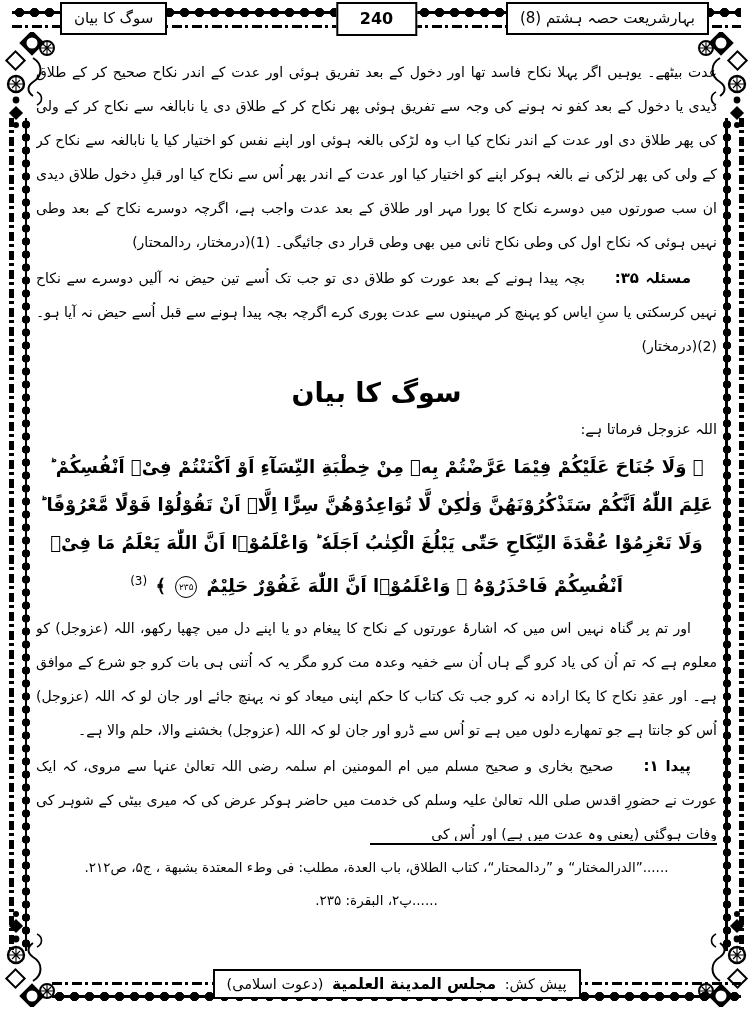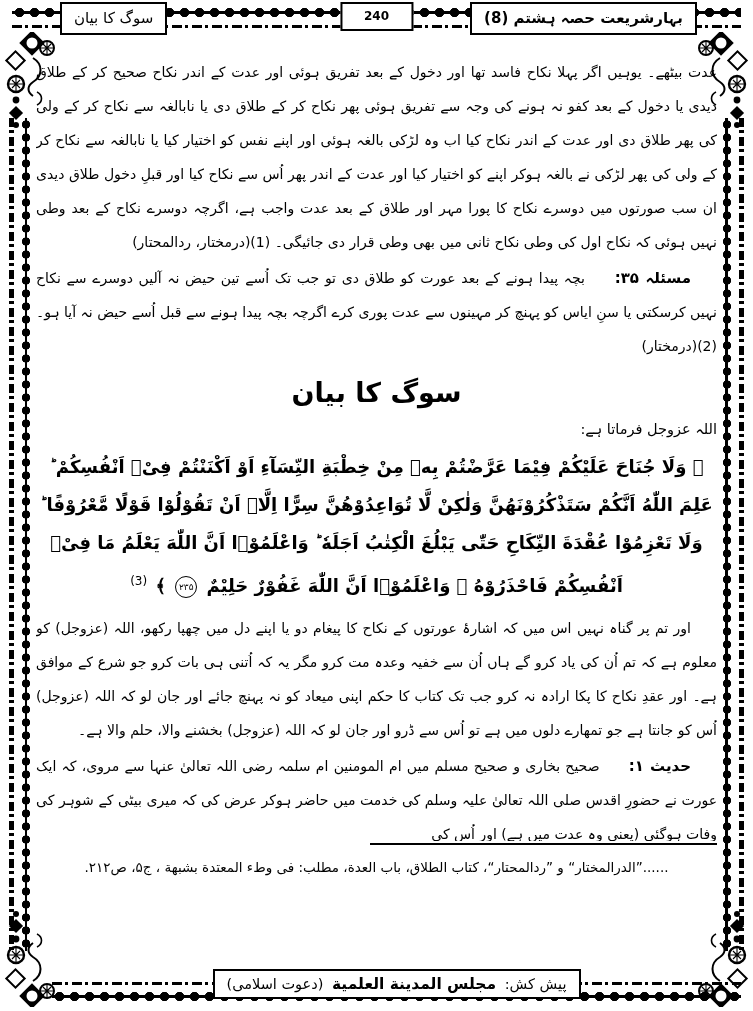--- a/index.html
+++ b/index.html
@@ -43,22 +43,22 @@
   }
   .h-dash{
     position:absolute; top:25px; left:12px; right:12px; height:3px;
     background:repeating-linear-gradient(to right, #000 0 10px, transparent 10px 13px, #000 13px 16px, transparent 16px 20px);
   }
   .hbox{
     position:absolute; top:2px; background:#fff; border:2px solid #000;
     padding:4px 12px; white-space:nowrap; font-size:15px; line-height:1.4; z-index:4;
   }
   .hbox-chapter{left:60px;}
-  .hbox-page{left:50%; transform:translateX(-50%); font-weight:bold; font-size:12px; padding:4px 22px;}
-  .hbox-book{right:56px;font-weight:bold;}
+  .hbox-page{left:50%; transform:translateX(-50%); font-weight:bold; font-size:16px; padding:4px 22px;}
+  .hbox-book{right:44px;}
   
   .content{
     position:absolute; top:55px; right:36px; left:36px; bottom:170px;
     overflow:hidden; text-align:justify; font-size:14px; line-height:34px;
   }
   .para{margin:0 0 2px 0;}
   .indent{text-indent:26px;}
   .lead{font-weight:bold; font-size:15px; margin-left:24px;}
   .section-heading{
     text-align:center; font-weight:bold; font-size:27px; line-height:1.3;
@@ -207,28 +207,29 @@
     <h1 class="section-heading">سوگ کا بیان</h1>
     <p class="intro">اللہ عزوجل فرماتا ہے:</p>
     <div class="verse">
       <span>﴿ وَلَا جُنَاحَ عَلَيْكُمْ فِيْمَا عَرَّضْتُمْ بِهٖ مِنْ خِطْبَةِ النِّسَآءِ اَوْ اَكْنَنْتُمْ فِیْۤ اَنْفُسِكُمْ ؕ عَلِمَ اللّٰهُ اَنَّكُمْ سَتَذْكُرُوْنَهُنَّ وَلٰكِنْ لَّا تُوَاعِدُوْهُنَّ سِرًّا اِلَّاۤ اَنْ تَقُوْلُوْا قَوْلًا مَّعْرُوْفًا ؕ وَلَا تَعْزِمُوْا عُقْدَةَ النِّكَاحِ حَتّٰى يَبْلُغَ الْكِتٰبُ اَجَلَهٗ ؕ وَاعْلَمُوْۤا اَنَّ اللّٰهَ يَعْلَمُ مَا فِیْۤ اَنْفُسِكُمْ فَاحْذَرُوْهُ ۚ وَاعْلَمُوْۤا اَنَّ اللّٰهَ غَفُوْرٌ حَلِيْمٌ</span>
       <span class="medallion">۲۳۵</span>
       <span class="v-close">﴾</span>
       <span class="v-ref">(3)</span>
     </div>
     <p class="para indent">اور تم پر گناہ نہیں اس میں کہ اشارۂ عورتوں کے نکاح کا پیغام دو یا اپنے دل میں چھپا رکھو، اللہ (عزوجل) کو معلوم ہے کہ تم اُن کی یاد کرو گے ہاں اُن سے خفیہ وعدہ مت کرو مگر یہ کہ اُتنی ہی بات کرو جو شرع کے موافق ہے۔ اور عقدِ نکاح کا پکا ارادہ نہ کرو جب تک کتاب کا حکم اپنی میعاد کو نہ پہنچ جائے اور جان لو کہ اللہ (عزوجل) اُس کو جانتا ہے جو تمھارے دلوں میں ہے تو اُس سے ڈرو اور جان لو کہ اللہ (عزوجل) بخشنے والا، حلم والا ہے۔</p>
     <p class="para indent">
-      <b class="lead">حدیث ۱:</b>
+      <b class="lead">پیدا ۱:</b>
       <span>صحیح بخاری و صحیح مسلم میں ام المومنین ام سلمہ رضی اللہ تعالیٰ عنہا سے مروی، کہ ایک عورت نے حضورِ اقدس صلی اللہ تعالیٰ علیہ وسلم کی خدمت میں حاضر ہوکر عرض کی کہ میری بیٹی کے شوہر کی وفات ہوگئی (یعنی وہ عدت میں ہے) اور اُس کی</span>
     </p>
   </main>
 
   <div class="footnotes">
     <div class="fsep"></div>
     <div class="fn">......”الدرالمختار“ و ”ردالمحتار“، كتاب الطلاق، باب العدة، مطلب: فى وطء المعتدة بشبهة ، ج۵، ص۲۱۲.</div>
+    <div class="fn">......پ۲، البقرة: ۲۳۵.</div>
   </div>
 
   <footer>
     <div class="f-dash"></div>
     <div class="f-beads"></div>
     <div class="fbox">
       <span>پیش کش:</span>
       <b>مجلس المدینة العلمیة</b>
       <span>(دعوت اسلامی)</span>
     </div>

